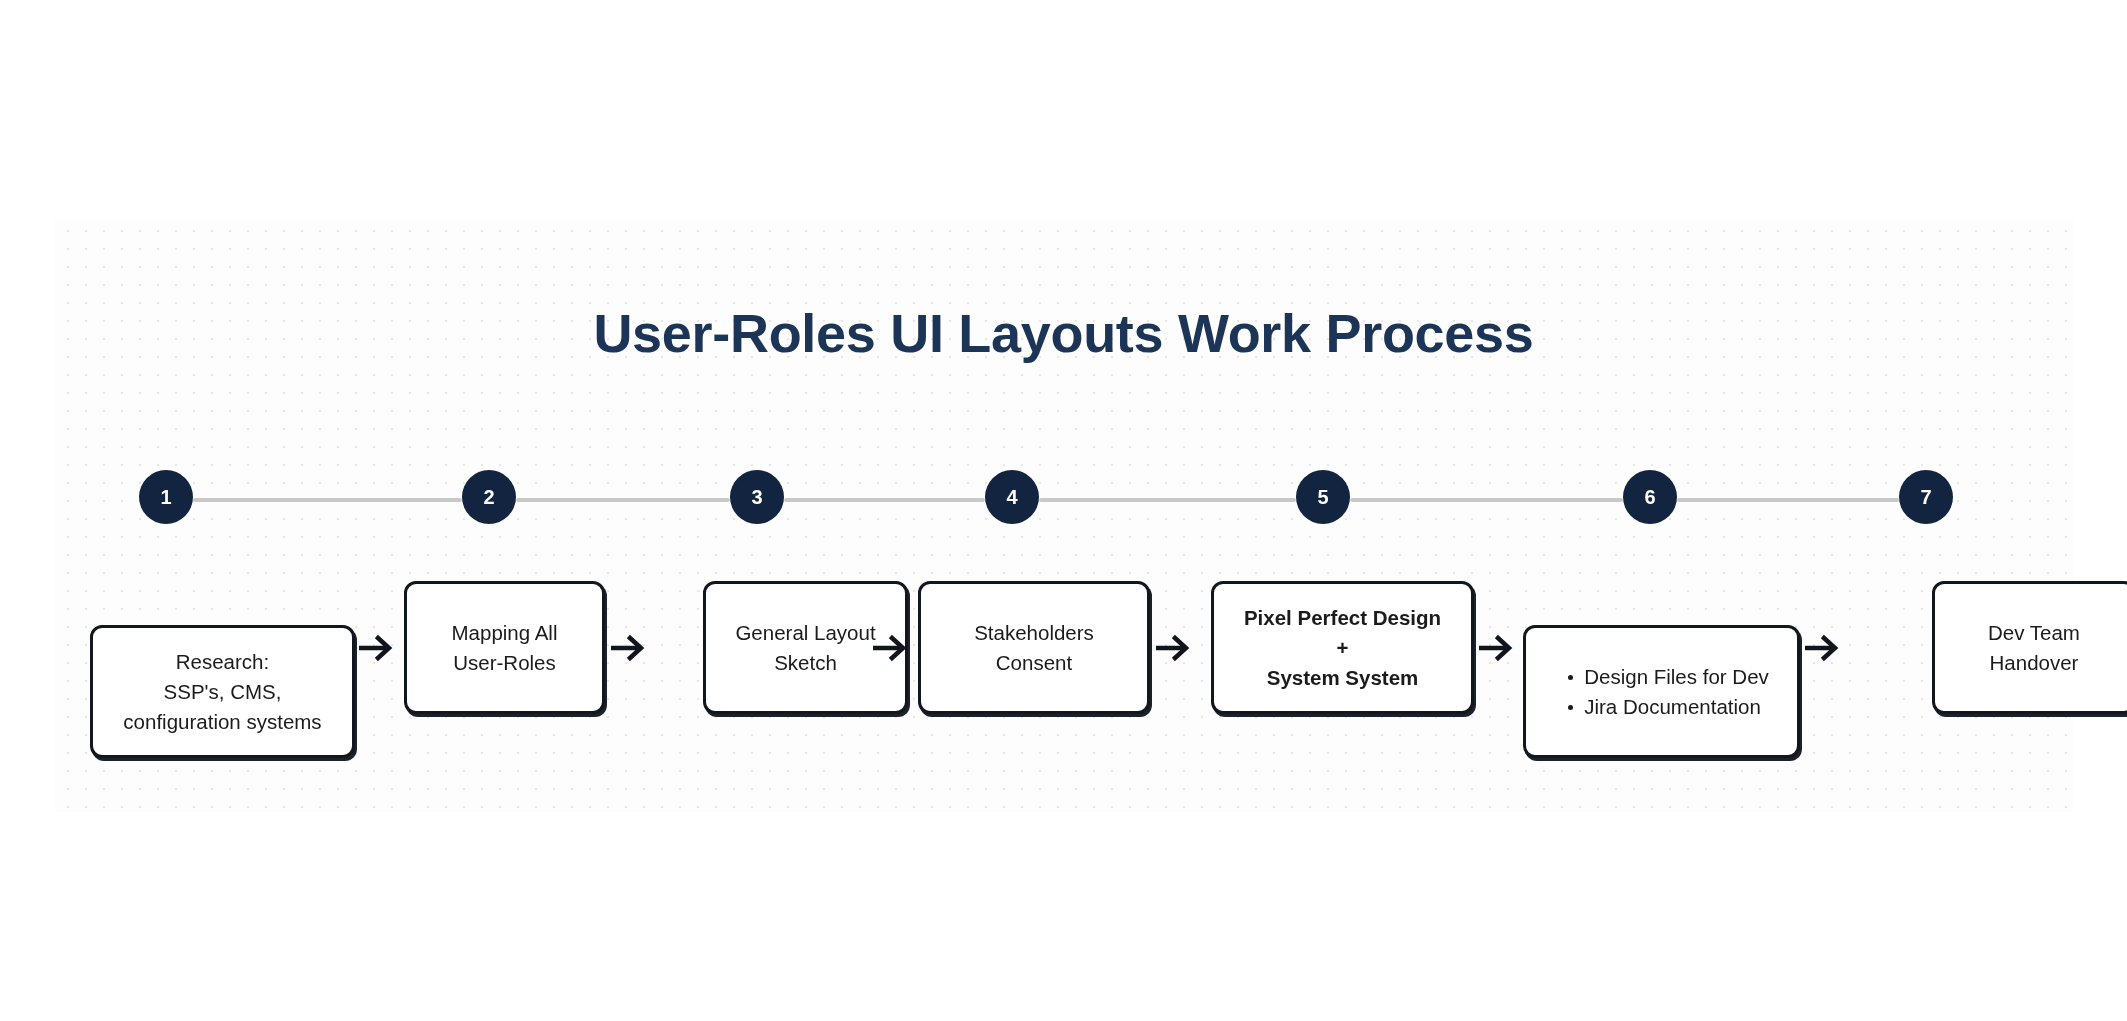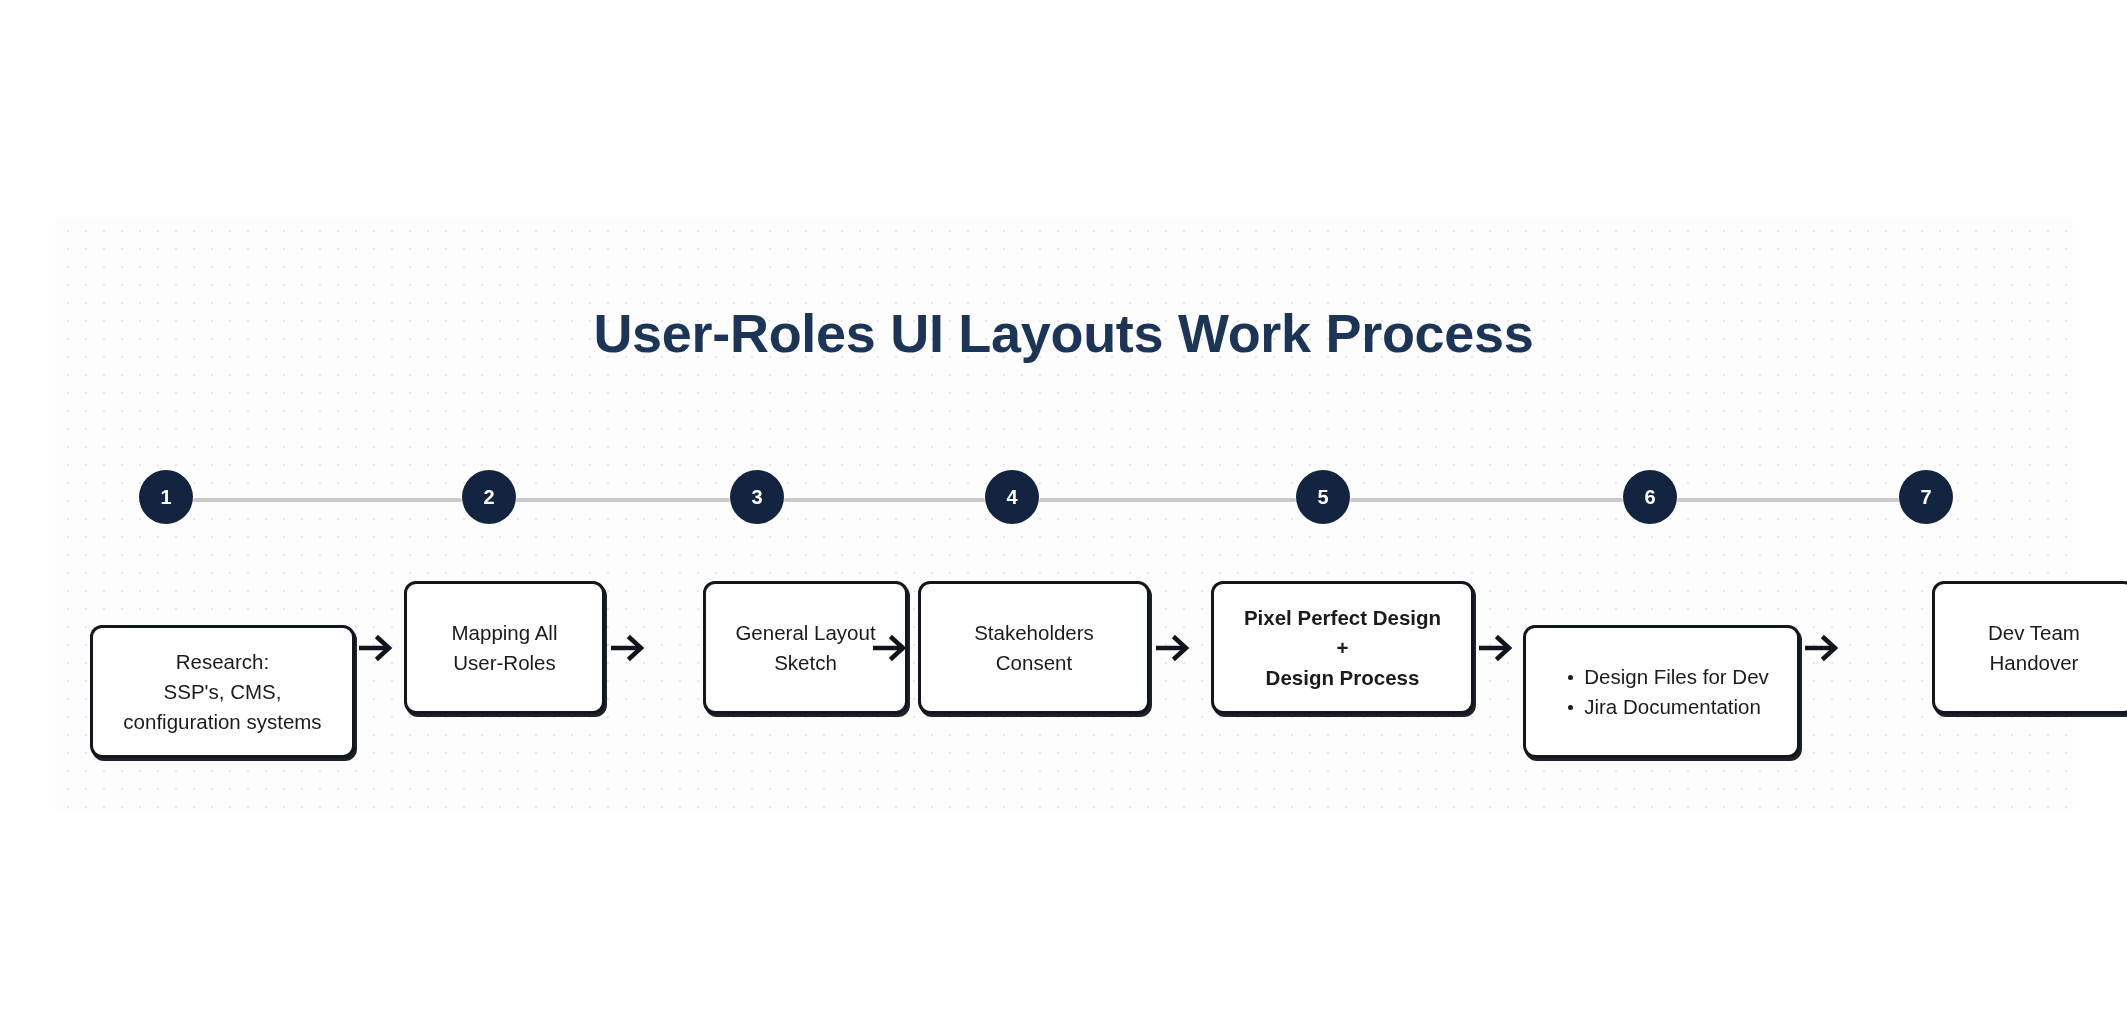--- a/index.html
+++ b/index.html
@@ -185,21 +185,21 @@
       <div class="step-box" style="left: 918px; width: 232px;">
         <div class="step-text">
           <span class="ln">Stakeholders</span>
           <span class="ln">Consent</span>
         </div>
       </div>
       <div class="step-box" style="left: 1211px; width: 263px; font-weight: bold;">
         <div class="step-text">
           <span class="ln">Pixel Perfect Design</span>
           <span class="ln">+</span>
-          <span class="ln">Design Process</span>
+          <span class="ln">System System</span>
         </div>
       </div>
       <div class="step-box" style="left: 1523px; width: 277px; margin-top: 44px;">
         <div class="step-text bullets">
           <span class="bl">Design Files for Dev</span>
           <span class="bl">Jira Documentation</span>
         </div>
       </div>
       <div class="step-box" style="left: 1932px; width: 204px;">
         <div class="step-text">

